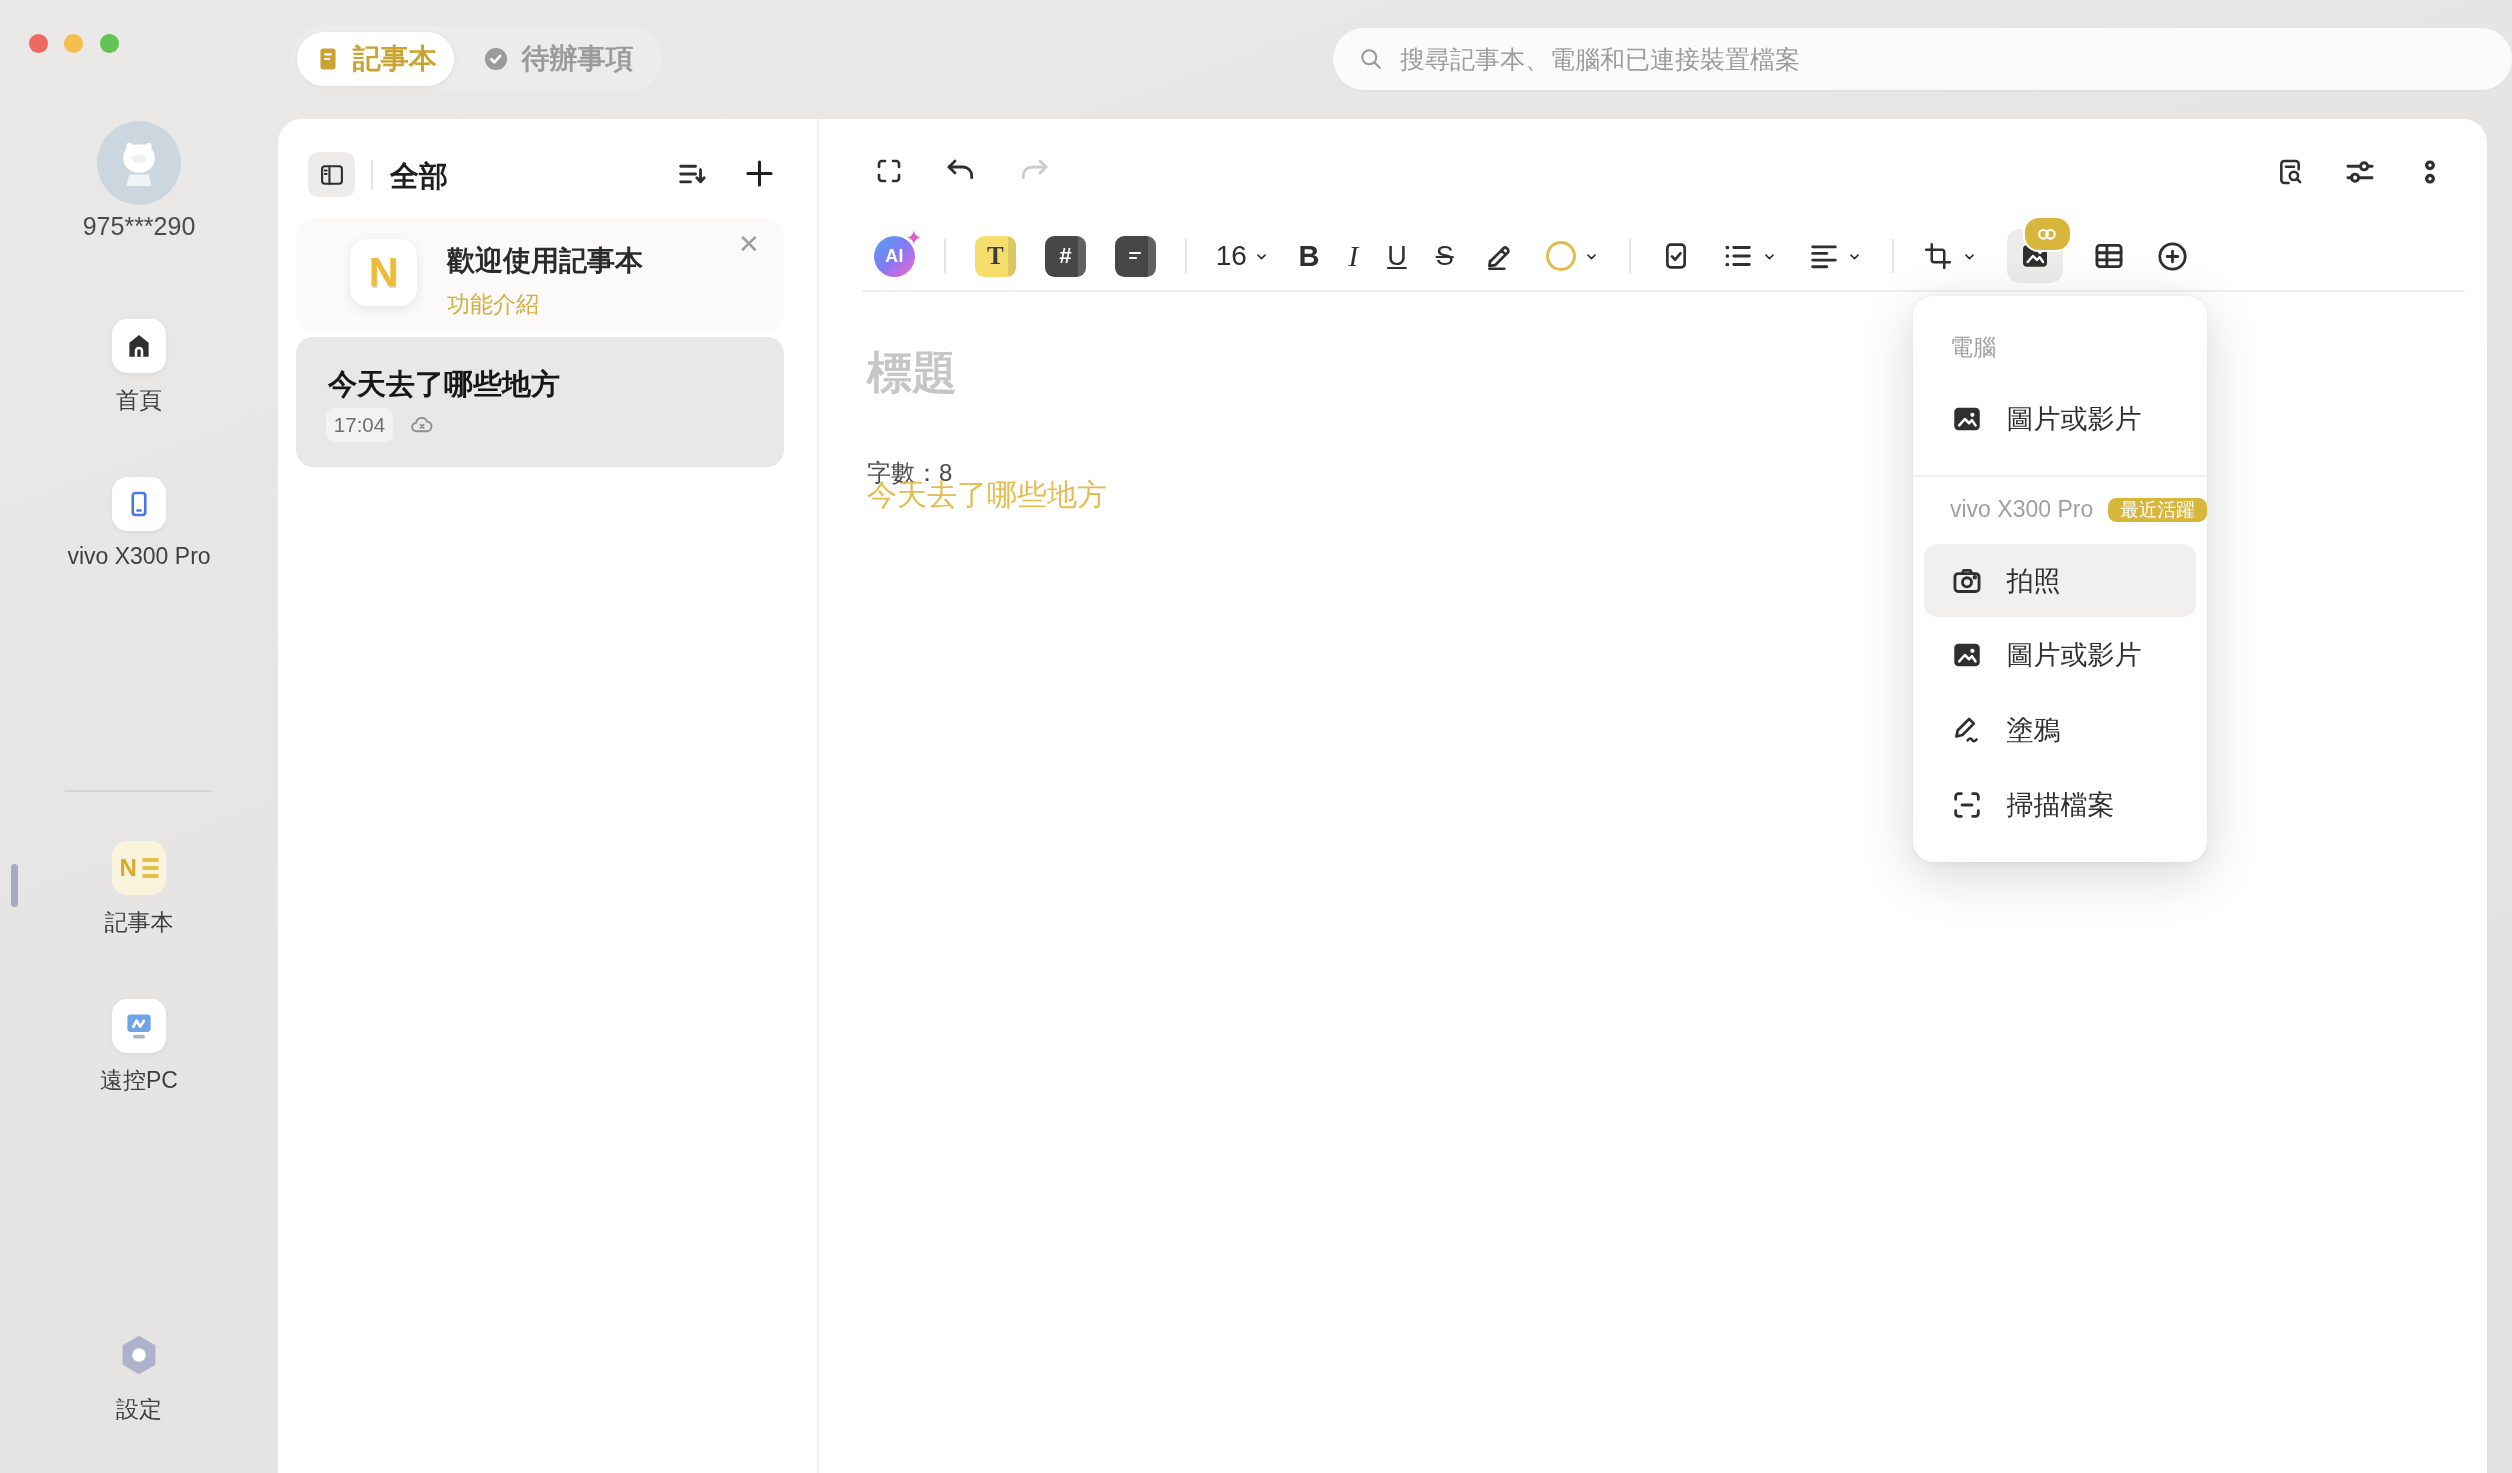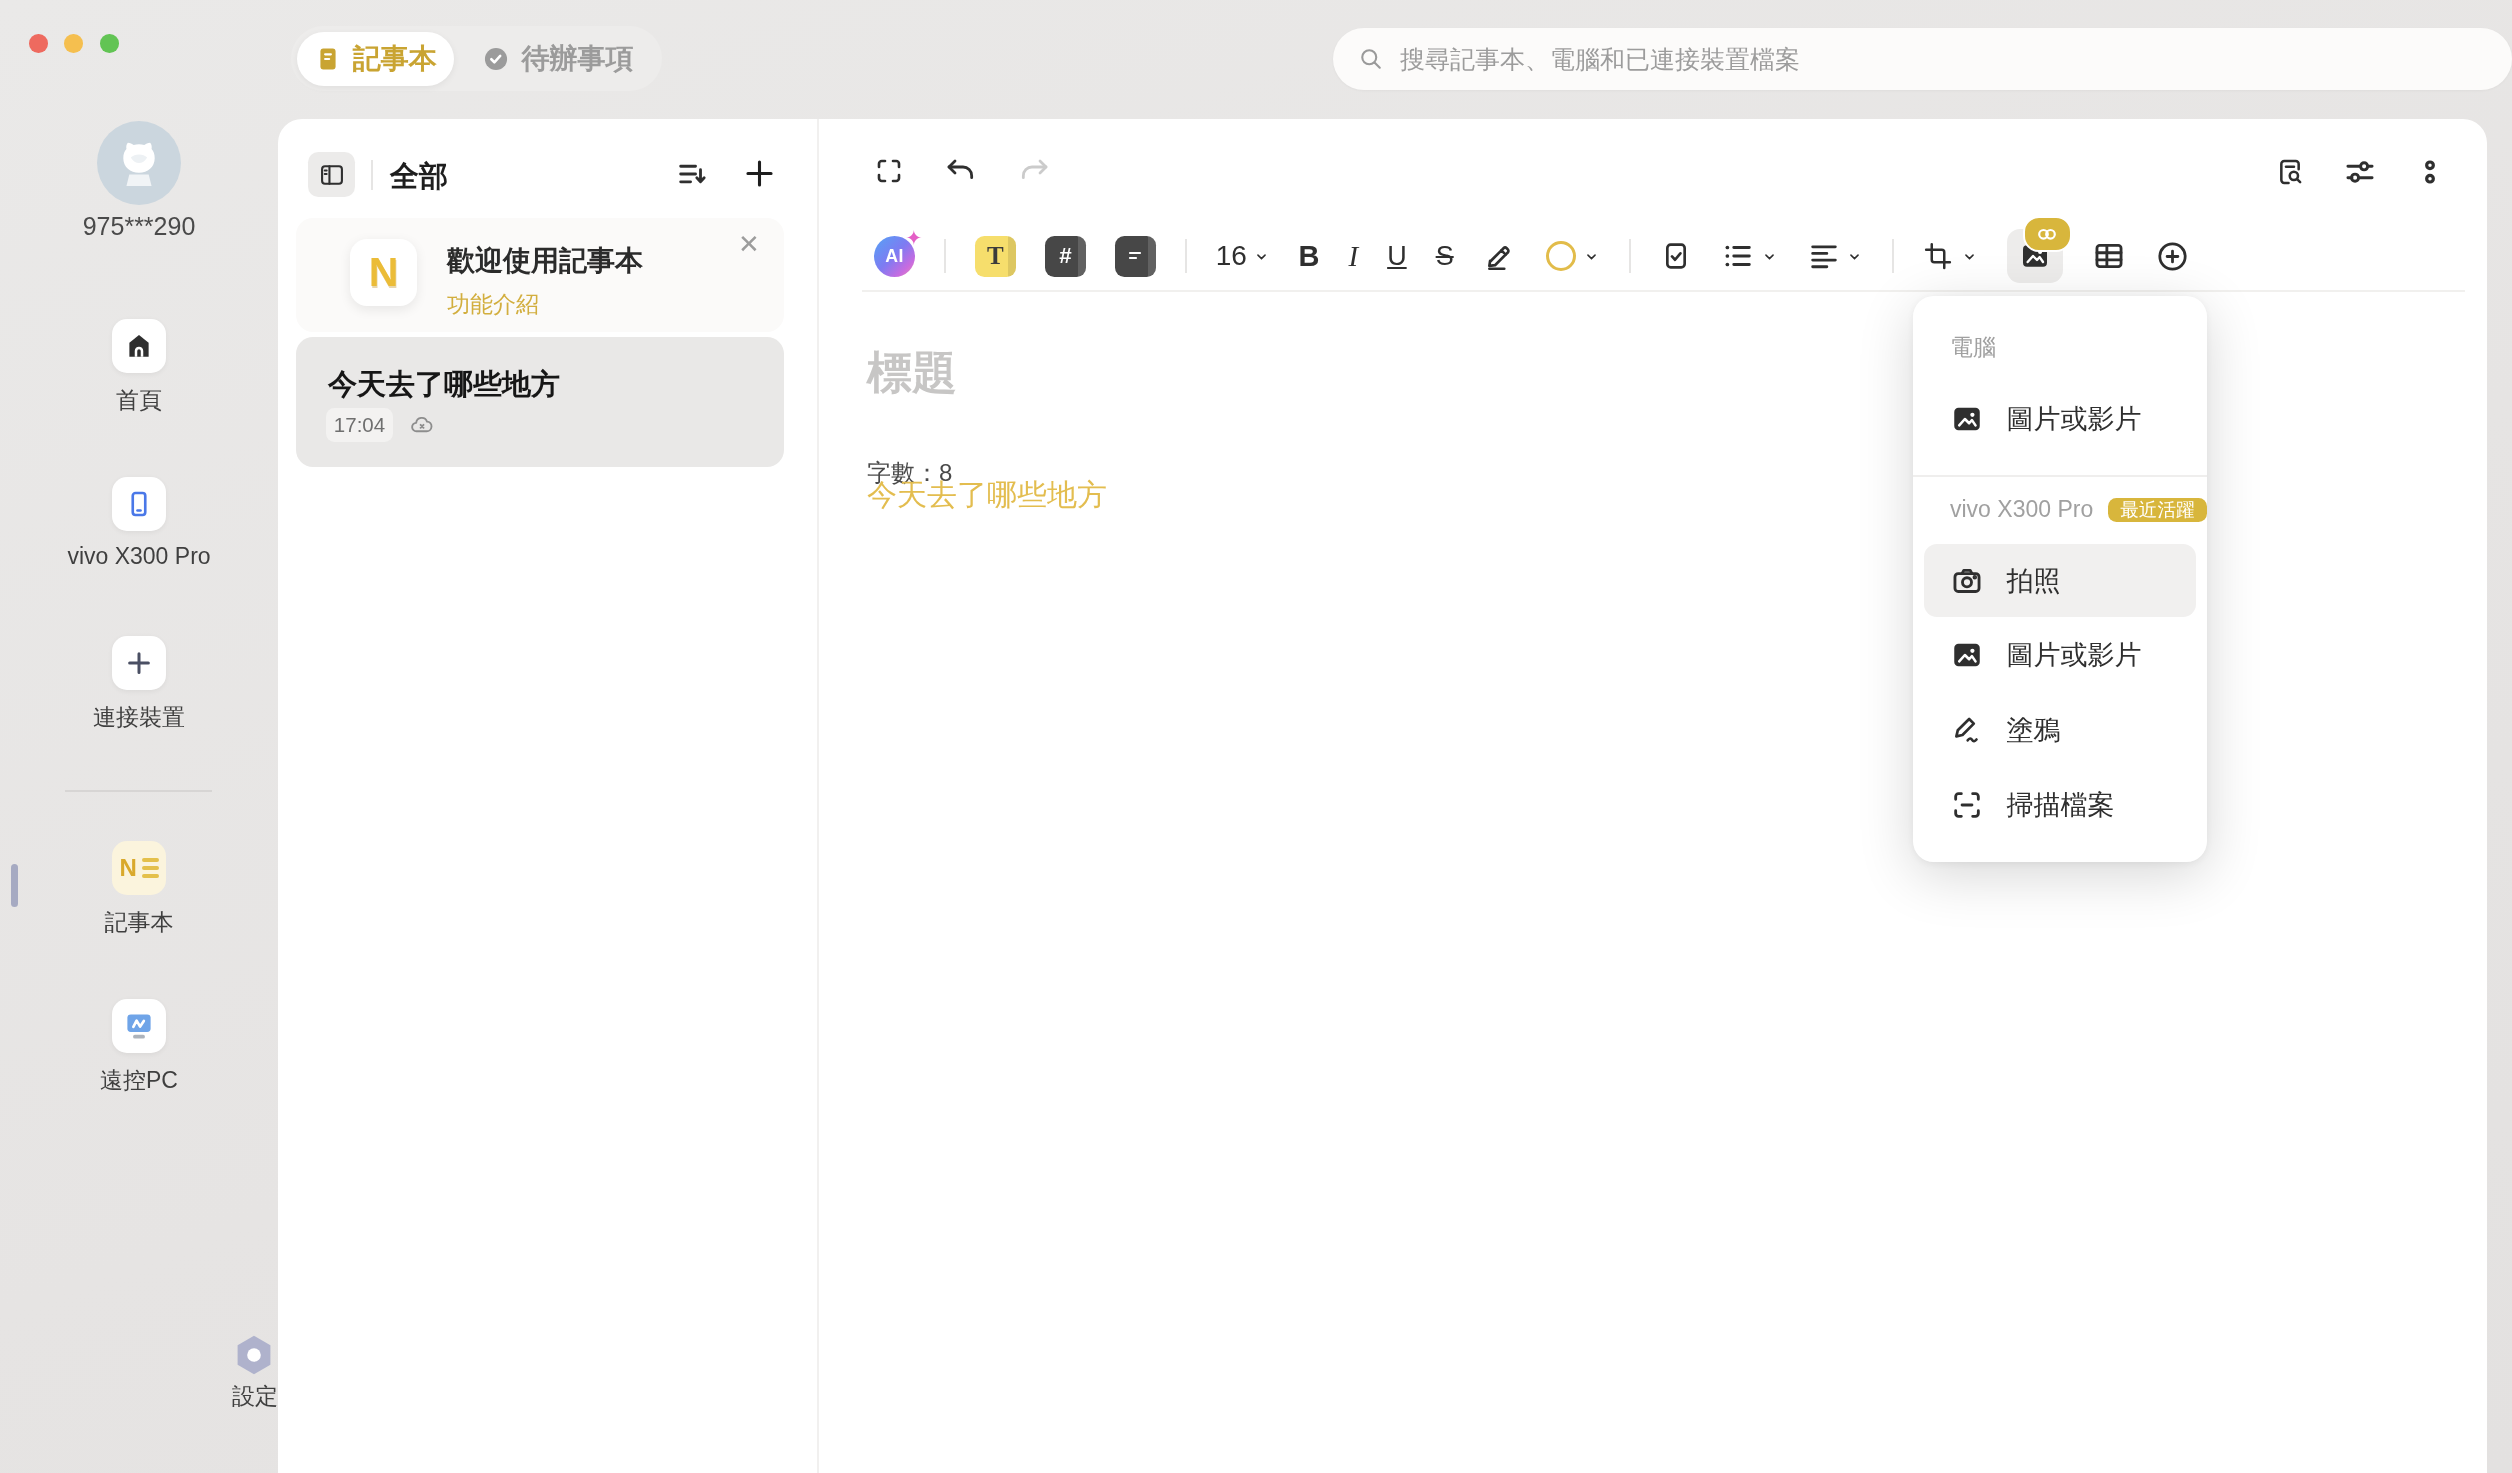--- a/index.html
+++ b/index.html
@@ -143,28 +143,20 @@
   <div class="abs side-item" style="top:477px;">
     <div class="tile">
       <svg width="30" height="30" viewBox="0 0 24 24" fill="none" stroke="#4A78E8" stroke-width="2.1" stroke-linecap="round">
           <rect x="7" y="3.2" width="10" height="17.6" rx="2.2"></rect>
           <path d="M10.8 17.2h2.4"></path>
         </svg>
     </div>
     <div class="side-label">vivo X300 Pro</div>
   </div>
 
-  <div class="abs side-item" style="top:636px;">
-    <div class="tile">
-      <svg width="30" height="30" viewBox="0 0 24 24" fill="none" stroke="#4A4F63" stroke-width="2.4" stroke-linecap="round">
-          <path d="M12 4.5v15M4.5 12h15"></path>
-        </svg>
-    </div>
-    <div class="side-label">連接裝置</div>
-  </div>
 
   <div class="abs sdiv"></div>
   <div class="abs selbar"></div>
 
   <div class="abs side-item" style="top:841px;">
     <div class="tile note" style="flex-direction:row;">
       <span class="nN">N</span>
       <span class="nlines">
           <i></i>
           <i></i>
@@ -178,21 +170,21 @@
     <div class="tile">
       <svg width="34" height="34" viewBox="0 0 24 24">
           <rect x="3.8" y="3.8" width="16.4" height="12.4" rx="2.4" fill="#6FA4E8"></rect>
           <path d="M8 12.6l2.3-4.4 2.5 4.2 2.6-4" stroke="#fff" stroke-width="1.9" fill="none" stroke-linecap="round" stroke-linejoin="round"></path>
           <rect x="7.8" y="18.2" width="8.4" height="2.6" rx="1.3" fill="#ADB3BB"></rect>
         </svg>
     </div>
     <div class="side-label">遠控PC</div>
   </div>
 
-  <div class="abs side-item" style="top:1331px;gap:2px;align-items:flex-end;">
+  <div class="abs side-item" style="top:1331px;gap:15px;">
     <svg width="48" height="48" viewBox="0 0 24 24">
         <path d="M12 2.4l8.2 4.7v9.8L12 21.6 3.8 16.9V7.1Z" fill="#AFB2CC"></path>
         <circle cx="12" cy="12" r="3.4" fill="#fff"></circle>
       </svg>
     <div class="side-label">設定</div>
   </div>
 
   <div class="abs panel"></div>
   <div class="abs vdiv"></div>
 

